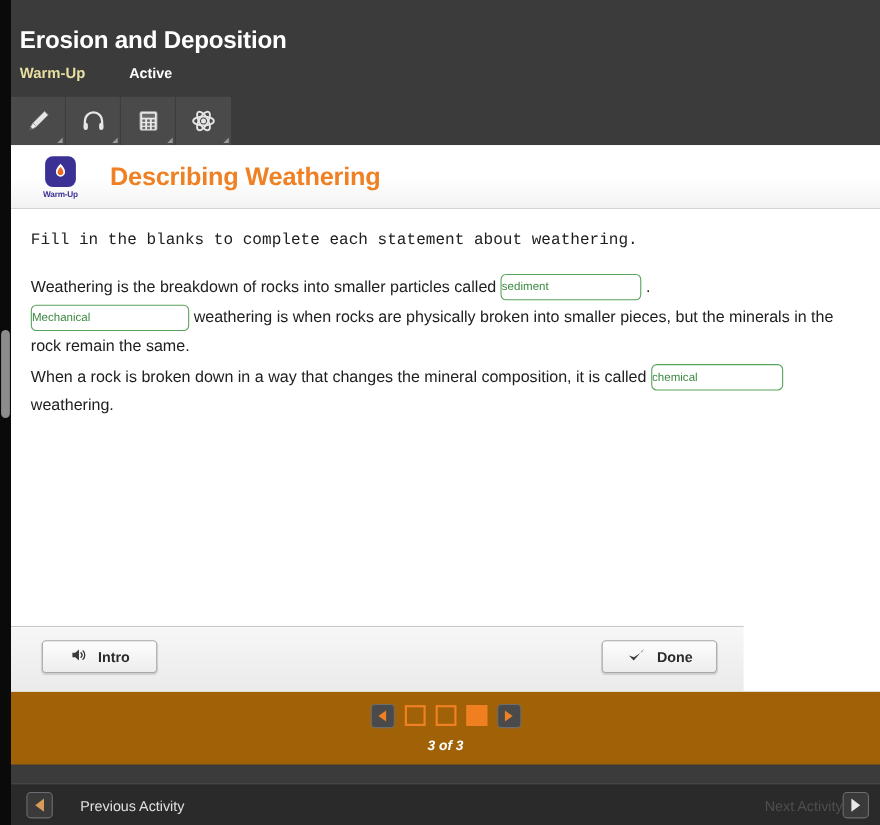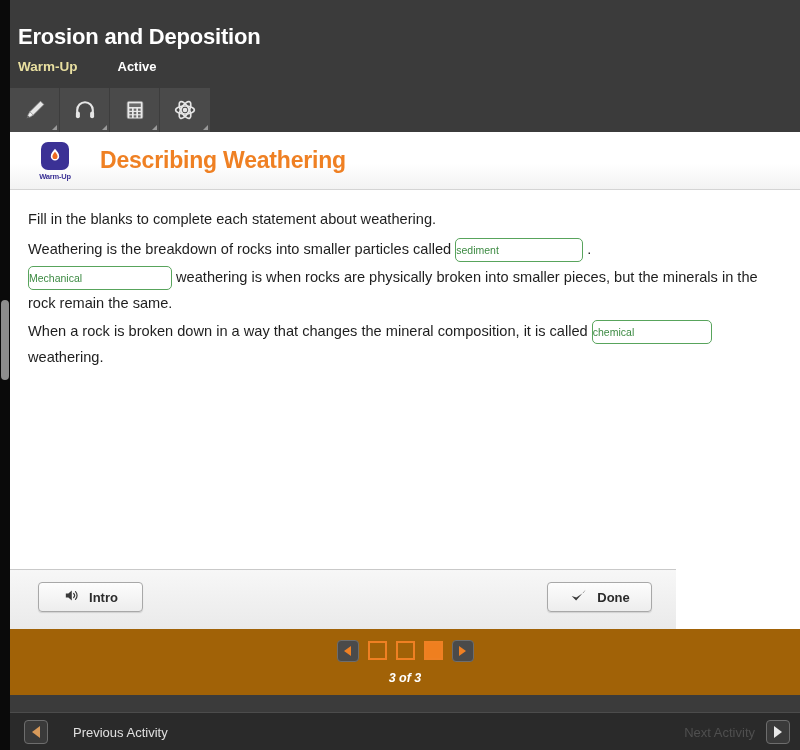--- a/index.html
+++ b/index.html
@@ -143,21 +143,21 @@
   }
 
   
   .card-body {
     position: relative;
     padding: 16px 18px 0 18px;
     font-size: 14.6px;
     color: #1e1e1e;
     line-height: 26px;
   }
-  .body-line { margin-bottom: 4px; }
+  .body-line { margin-bottom: 16px; font-family: Liberation Mono, monospace; }
   .body-flow {
     margin-bottom: 2px;
   }
 
   .blank {
     display: inline-block;
     vertical-align: middle;
     border: 1px solid #58a45c;
     border-radius: 5px;
     background: #ffffff;
@@ -265,21 +265,20 @@
     left: 14px; top: 7px;
     display: flex;
     align-items: center;
     gap: 25px;
   }
   .nav-next {
     position: absolute;
     right: 10px; top: 7px;
     display: flex;
     align-items: center;
-    gap: 11px;
   }
   .nav-sq {
     width: 24px; height: 24px;
     background: #3a3a3a;
     border: 1px solid #6d6d6d;
     border-radius: 4px;
     display: flex;
     align-items: center;
     justify-content: center;
   }

